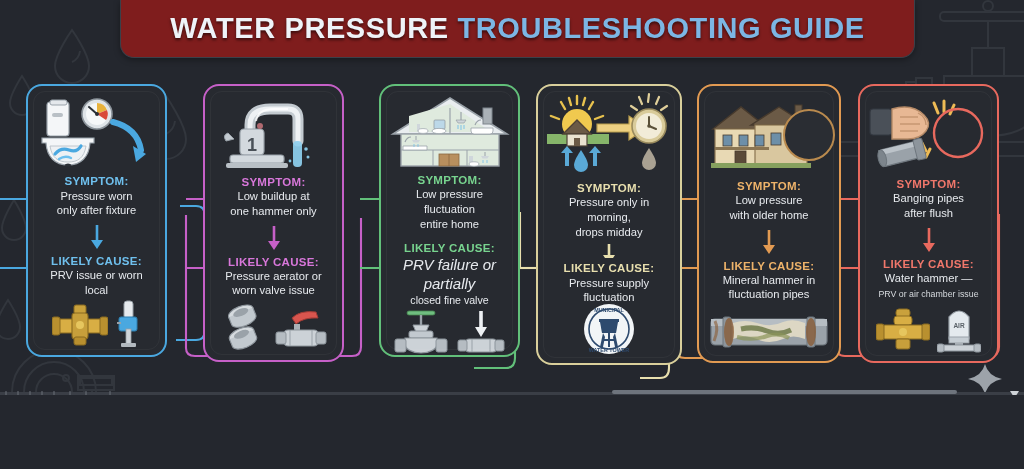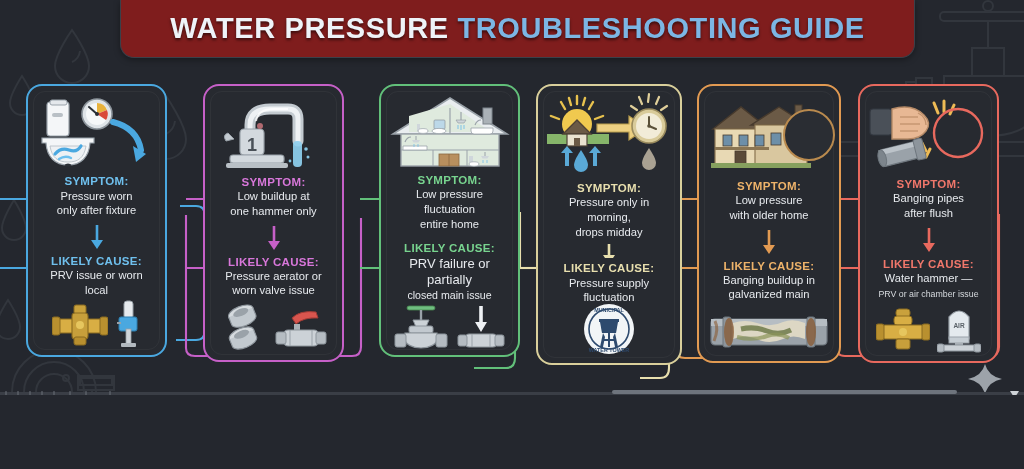--- a/index.html
+++ b/index.html
@@ -400,22 +400,22 @@
       <div class="txt">Low pressure</div>
       <div class="txt">fluctuation</div>
       <div class="txt">entire home</div>
 
       <svg class="down-arrow" width="16" height="24">
         <line x1="8" y1="1" x2="8" y2="15" stroke="#62c07a" stroke-width="2.6"></line>
         <path d="M2 14 L8 23 L14 14 Z" fill="#62c07a"></path>
       </svg>
 
       <div class="lbl" style="color:#78d48f;">LIKELY CAUSE:</div>
-      <div class="txt" style="font-size:13px;">PRV failure or partially</div>
-      <div class="txt" style="font-size:10.6px;">closed main issue</div>
+      <div class="txt" style="font-size:15px;font-style:italic;">PRV failure or partially</div>
+      <div class="txt" style="font-size:10.6px;">closed fine valve</div>
 
       <div class="cause-icons">
         <svg width="56" height="50" viewBox="0 0 56 50">
           <rect x="14" y="4" width="28" height="4" rx="2" fill="#6fbe80" stroke="#46864f" stroke-width=".8"></rect>
           <line x1="28" y1="8" x2="28" y2="18" stroke="#9aa2a9" stroke-width="2.4"></line>
           <path d="M20 18 h16 l-3 7 H23 z" fill="#ccd2d7" stroke="#8d959c" stroke-width="1"></path>
           <rect x="16" y="24" width="24" height="7" rx="2" fill="#c2c9cf" stroke="#8d959c" stroke-width="1"></rect>
           <path d="M12 31 h32 v6 a16 9 0 0 1 -32 0 z" fill="#ccd2d7" stroke="#8d959c" stroke-width="1.2"></path>
           <rect x="2" y="32" width="11" height="13" rx="2" fill="#b5bcc2" stroke="#8d959c" stroke-width="1"></rect>
           <rect x="43" y="32" width="11" height="13" rx="2" fill="#b5bcc2" stroke="#8d959c" stroke-width="1"></rect>
@@ -550,22 +550,22 @@
       <div class="lbl" style="color:#eeb36a;">SYMPTOM:</div>
       <div class="txt">Low pressure</div>
       <div class="txt">with older home</div>
 
       <svg class="down-arrow" width="16" height="26">
         <line x1="8" y1="1" x2="8" y2="17" stroke="#e29a52" stroke-width="2.6"></line>
         <path d="M2 16 L8 25 L14 16 Z" fill="#e29a52"></path>
       </svg>
 
       <div class="lbl" style="color:#eeb36a;">LIKELY CAUSE:</div>
-      <div class="txt">Banging buildup in</div>
-      <div class="txt">galvanized main</div>
+      <div class="txt">Mineral hammer in</div>
+      <div class="txt">fluctuation pipes</div>
 
       <div class="cause-icons">
         <svg width="124" height="44" viewBox="0 0 124 44">
           <rect x="4" y="10" width="116" height="26" rx="4" fill="#9aa2a9" stroke="#6e767d" stroke-width="1.2"></rect>
           <rect x="4" y="10" width="116" height="7" fill="#b6bdc3"></rect>
           <rect x="16" y="8" width="8" height="30" rx="2" fill="#8d959c" stroke="#6e767d" stroke-width="1"></rect>
           <rect x="100" y="8" width="8" height="30" rx="2" fill="#8d959c" stroke="#6e767d" stroke-width="1"></rect>
           <path d="M26 14 q12 -4 24 0 q14 5 26 -1 q10 -4 22 1 v16 q-12 -5 -22 0 q-14 6 -26 0 q-12 -5 -24 0 z" fill="#ddd7c4"></path>
           <path d="M34 20 q14 -3 26 2 q12 5 24 -1" stroke="#6f7a4a" stroke-width="5" fill="none" opacity=".85"></path>
           <path d="M30 28 q16 4 30 -1 q12 -4 22 2" stroke="#8a9459" stroke-width="4" fill="none" opacity=".7"></path>

